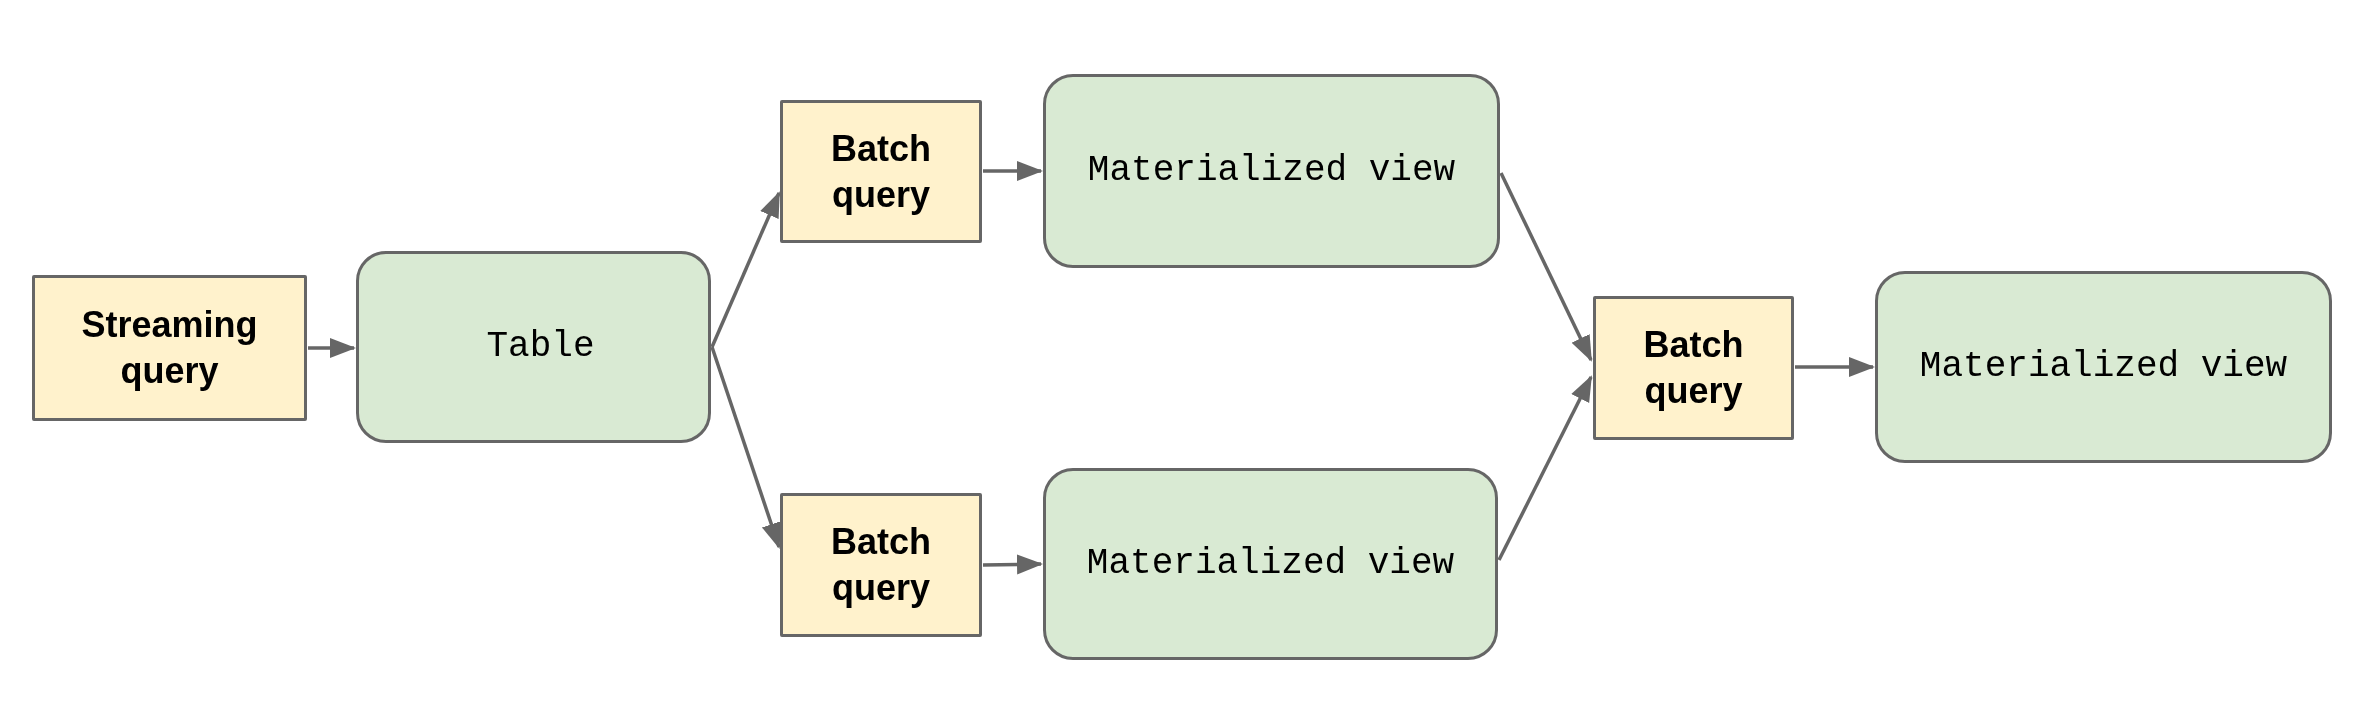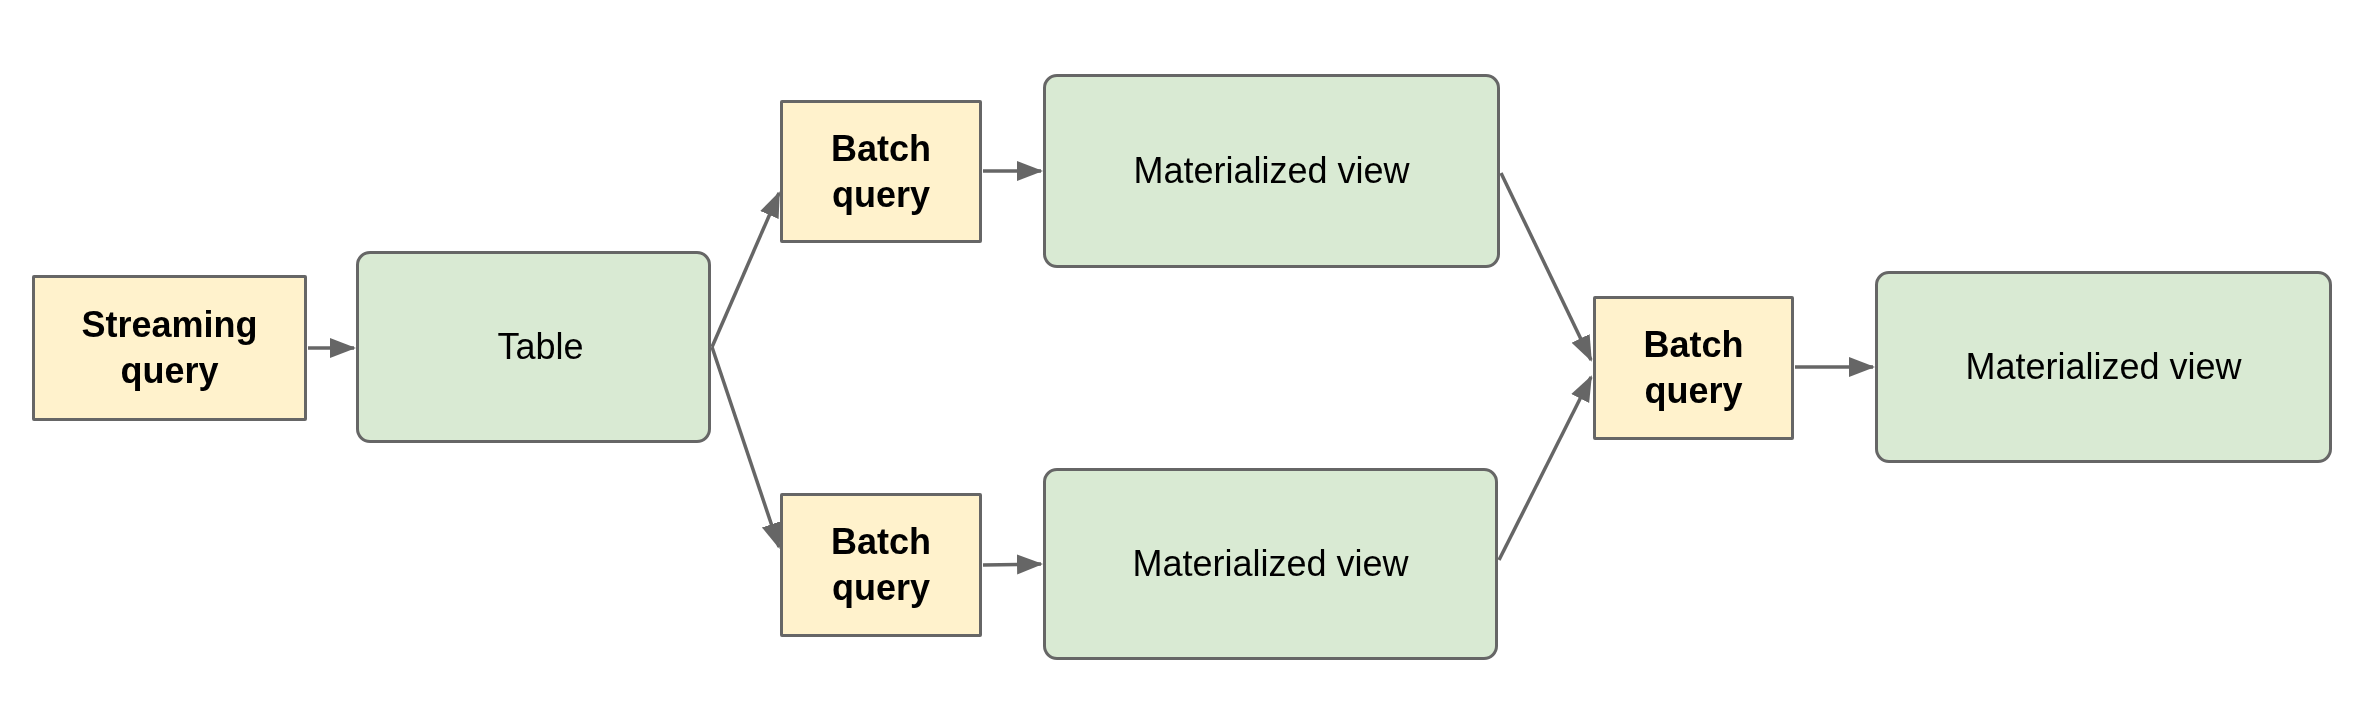--- a/index.html
+++ b/index.html
@@ -26,21 +26,21 @@
     justify-content: center;
     text-align: center;
     box-sizing: border-box;
     border: 3px solid var(--border, #666666);
     color: var(--text, #000000);
     font-size: 36px;
     line-height: 1.27;
     padding: 4px 10px;
   }
   .node.query { background: var(--query-fill, #fff2cc); border-radius: 2px; font-weight: bold; }
-  .node.view  { background: var(--view-fill, #d9ead3); border-radius: 14px; }
+  .node.view  { background: var(--view-fill, #d9ead3); border-radius: 30px; font-family: Liberation Mono, monospace; }
   .n0 { left: 32px;   top: 275px; width: 275px; height: 146px; }
   .n1 { left: 356px;  top: 251px; width: 355px; height: 192px; padding-left: 24px; }
   .n2 { left: 780px;  top: 100px; width: 202px; height: 143px; }
   .n3 { left: 1043px; top: 74px;  width: 457px; height: 194px; }
   .n4 { left: 780px;  top: 493px; width: 202px; height: 144px; }
   .n5 { left: 1043px; top: 468px; width: 455px; height: 192px; }
   .n6 { left: 1593px; top: 296px; width: 201px; height: 144px; }
   .n7 { left: 1875px; top: 271px; width: 457px; height: 192px; }
 </style>
 </head>

